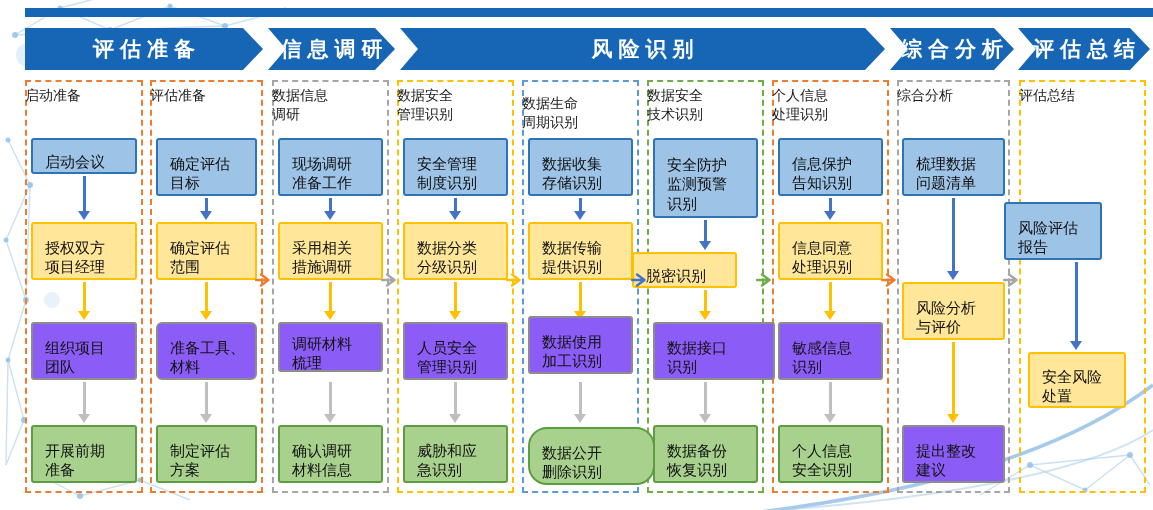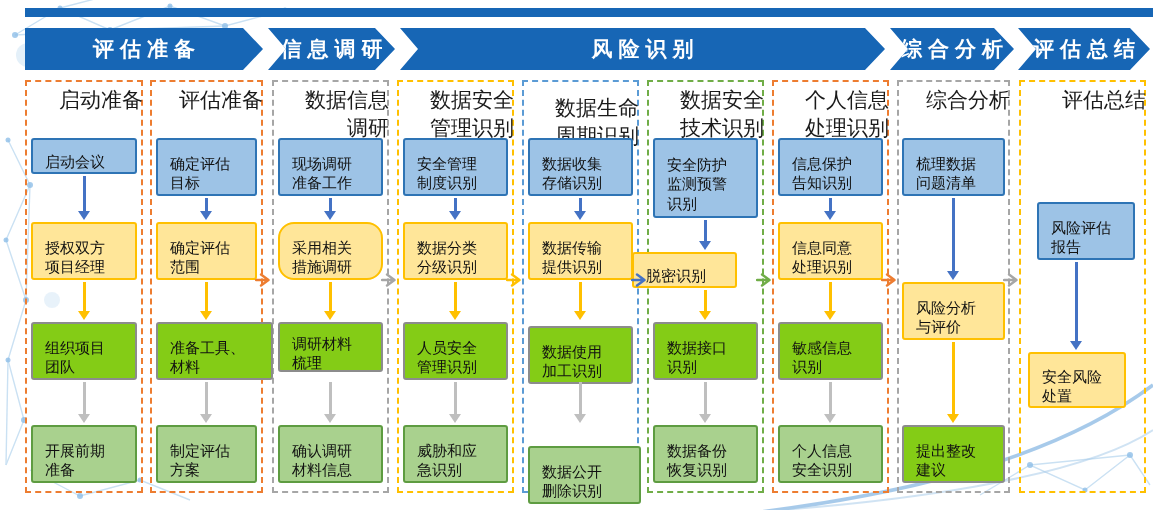--- a/index.html
+++ b/index.html
@@ -21,34 +21,34 @@
   .seg-mid   { clip-path: polygon(0 0, calc(100% - 20px) 0, 100% 50%, calc(100% - 20px) 100%, 0 100%, 18px 50%); }
 
   .col { position:absolute; top:80px; height:413px; border:2px dashed; box-sizing:border-box; }
   .acc-orange { border-color:#ED7D31; }
   .acc-gray   { border-color:#A6A6A6; }
   .acc-yellow { border-color:#FFC000; }
   .acc-blue   { border-color:#5B9BD5; }
   .acc-green  { border-color:#70AD47; }
 
   .col-title {
-    position:absolute; top:86px; text-align:right; font-size:21px; color:#1a1a1a;
+    position:absolute; top:86px; text-align:left; font-size:14px; color:#1a1a1a;
     line-height:1.35; white-space:pre-line;
   }
 
   .box {
     position:absolute; display:flex; align-items:center;
     border:2px solid; border-radius:3px; box-sizing:border-box;
     padding-left:12px; padding-right:3px;
     font-size:15px; line-height:1.3; color:#111;
   }
   .box span { white-space:pre-line;margin-top:12px; }
   .b-blue   { background:#9DC3E6; border-color:#2E74B5; }
   .b-yellow { background:#FFE699; border-color:#FFC000; }
-  .b-gray   { background:#84cc16; border-color:#8C8C8C; }
+  .b-gray   { background:#8b5cf6; border-color:#8C8C8C; }
   .b-green  { background:#A9D18E; border-color:#5E9C41; }
 
   .varrow { position:absolute; width:13px; }
   .varrow::before { content:""; position:absolute; left:5px; top:0; bottom:7px; width:3px; background:var(--c); }
   .varrow::after  { content:""; position:absolute; bottom:0; left:0; width:0; height:0;
                     border-left:6.5px solid transparent; border-right:6.5px solid transparent;
                     border-top:9px solid var(--c); }
   .va-blue   { --c:#4472C4; }
   .va-yellow { --c:#FFC000; }
   .va-gray   { --c:#BFBFBF; }
@@ -158,36 +158,36 @@
 <div class="box b-blue" style="left:156px;top:138px;width:101px;height:58px;">
     <span>确定评估
 目标</span>
   </div>
 <div class="varrow va-blue" style="left:200px;top:198px;height:22px;"></div>
 <div class="box b-yellow" style="left:156px;top:222px;width:101px;height:58px;">
     <span>确定评估
 范围</span>
   </div>
 <div class="varrow va-yellow" style="left:200px;top:282px;height:38px;"></div>
-<div class="box b-gray" style="left:156px;top:322px;width:117px;height:58px;">
+<div class="box b-gray" style="left:156px;top:322px;width:101px;height:58px;border-radius:6px;">
     <span>准备工具、
 材料</span>
   </div>
 <div class="varrow va-gray" style="left:200px;top:382px;height:41px;"></div>
 <div class="box b-green" style="left:156px;top:425px;width:101px;height:58px;">
     <span>制定评估
 方案</span>
   </div>
 
 <div class="box b-blue" style="left:278px;top:138px;width:105px;height:58px;">
     <span>现场调研
 准备工作</span>
   </div>
 <div class="varrow va-blue" style="left:324px;top:198px;height:22px;"></div>
-<div class="box b-yellow" style="left:278px;top:222px;width:105px;height:58px;border-radius:16px;">
+<div class="box b-yellow" style="left:278px;top:222px;width:105px;height:58px;">
     <span>采用相关
 措施调研</span>
   </div>
 <div class="varrow va-yellow" style="left:324px;top:282px;height:38px;"></div>
 <div class="box b-gray" style="left:278px;top:322px;width:105px;height:50px;">
     <span>调研材料
 梳理</span>
   </div>
 <div class="varrow va-gray" style="left:324px;top:382px;height:41px;"></div>
 <div class="box b-green" style="left:278px;top:425px;width:105px;height:58px;">
@@ -218,41 +218,41 @@
 <div class="box b-blue" style="left:528px;top:138px;width:105px;height:58px;">
     <span>数据收集
 存储识别</span>
   </div>
 <div class="varrow va-blue" style="left:574px;top:198px;height:22px;"></div>
 <div class="box b-yellow" style="left:528px;top:222px;width:105px;height:58px;">
     <span>数据传输
 提供识别</span>
   </div>
 <div class="varrow va-yellow" style="left:574px;top:282px;height:38px;"></div>
-<div class="box b-gray" style="left:528px;top:326px;width:105px;height:58px;">
+<div class="box b-gray" style="left:528px;top:316px;width:105px;height:58px;">
     <span>数据使用
 加工识别</span>
   </div>
 <div class="varrow va-gray" style="left:574px;top:382px;height:41px;"></div>
-<div class="box b-green" style="left:528px;top:446px;width:113px;height:58px;">
+<div class="box b-green" style="left:528px;top:427px;width:127px;height:58px;border-radius:19px;">
     <span>数据公开
 删除识别</span>
   </div>
 
 <div class="box b-blue" style="left:653px;top:138px;width:105px;height:80px;">
     <span>安全防护
 监测预警
 识别</span>
   </div>
 <div class="varrow va-blue" style="left:699px;top:220px;height:30px;"></div>
 <div class="box b-yellow" style="left:632px;top:252px;width:105px;height:36px;">
     <span>脱密识别</span>
   </div>
 <div class="varrow va-yellow" style="left:699px;top:290px;height:30px;"></div>
-<div class="box b-gray" style="left:653px;top:322px;width:105px;height:58px;">
+<div class="box b-gray" style="left:653px;top:322px;width:122px;height:58px;">
     <span>数据接口
 识别</span>
   </div>
 <div class="varrow va-gray" style="left:699px;top:382px;height:41px;"></div>
 <div class="box b-green" style="left:653px;top:425px;width:105px;height:58px;">
     <span>数据备份
 恢复识别</span>
   </div>
 
 <div class="box b-blue" style="left:778px;top:138px;width:105px;height:58px;">
@@ -283,21 +283,21 @@
 <div class="box b-yellow" style="left:902px;top:282px;width:103px;height:58px;">
     <span>风险分析
 与评价</span>
   </div>
 <div class="varrow va-yellow" style="left:947px;top:342px;height:81px;"></div>
 <div class="box b-gray" style="left:902px;top:425px;width:103px;height:58px;">
     <span>提出整改
 建议</span>
   </div>
 
-<div class="box b-blue" style="left:1037px;top:202px;width:98px;height:58px;">
+<div class="box b-blue" style="left:1004px;top:202px;width:98px;height:58px;">
     <span>风险评估
 报告</span>
   </div>
 <div class="varrow va-blue" style="left:1070px;top:262px;height:88px;"></div>
 <div class="box b-yellow" style="left:1028px;top:352px;width:98px;height:56px;">
     <span>安全风险
 处置</span>
   </div>
 
 <svg class="conn" style="left:255px;" width="20" height="14" viewBox="0 0 20 14">

